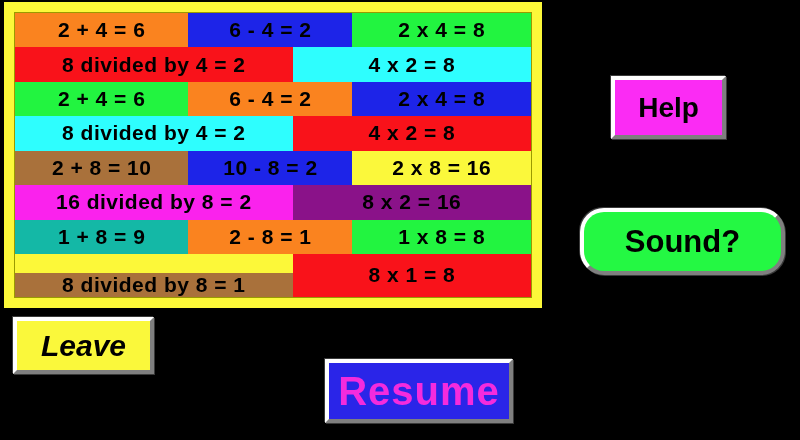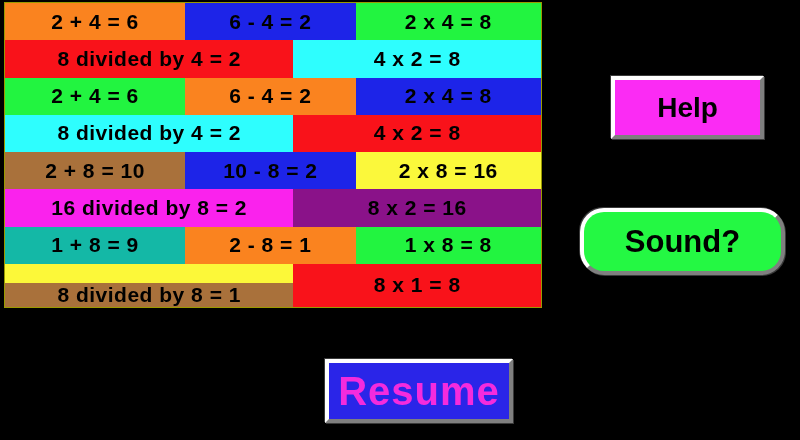--- a/index.html
+++ b/index.html
@@ -11,21 +11,21 @@
     position: relative;
   }
   .stage { position: absolute; inset: 0; }
 
   
   .board {
     position: absolute;
     left: 4px; top: 2px;
     width: 538px; height: 306px;
     box-sizing: border-box;
-    padding: 0;
+    padding: 10px;
     background: #FCF839;
   }
   .rows {
     width: 100%; height: 100%;
     display: flex; flex-direction: column;
     border: 1px solid #9a9a00;
     box-sizing: border-box;
   }
   .row { flex: 1; display: flex; }
   .cell {
@@ -49,21 +49,21 @@
     box-sizing: border-box;
     font-family: "Liberation Sans", sans-serif;
     font-weight: bold;
     border-style: solid;
     border-width: 4px;
     border-color: #ffffff #7f7f7f #7f7f7f #ffffff;
     box-shadow: 1px 1px 0 #3a3a3a, -1px -1px 0 #3a3a3a;
     cursor: pointer;
     padding: 0;
   }
-  .btn-help   { left: 611px; top: 76px;  width: 153px; height: 63px; font-size: 28px; }
+  .btn-help   { left: 611px; top: 76px;  width: 115px; height: 63px; font-size: 28px; }
   .btn-sound  { left: 580px; top: 208px; width: 205px; height: 67px; font-size: 31px; border-radius: 24px; }
   .btn-leave  { left: 13px;  top: 317px; width: 141px; height: 57px; font-size: 30px; font-style: italic; }
   .btn-resume { left: 325px; top: 359px; width: 188px; height: 64px; font-size: 40px; letter-spacing: 1px; }
 </style>
 </head>
 <body>
 
 <div class="stage">
 
   <div class="board">
@@ -113,16 +113,17 @@
         <div class="cell c22" style="background: rgb(249, 18, 26);">8 x 1 = 8</div>
       </div>
 
     </div>
   </div>
 
   <button class="btn btn-help" style="background: rgb(251, 43, 244); color: rgb(0, 0, 0);">Help</button>
 
   <button class="btn btn-sound" style="background: rgb(36, 248, 67); color: rgb(0, 0, 0);">Sound?</button>
 
+  <button class="btn btn-leave" style="background: rgb(250, 248, 59); color: rgb(0, 0, 0);">Leave</button>
 
   <button class="btn btn-resume" style="background: rgb(42, 37, 232); color: rgb(244, 43, 221);">Resume</button>
 
 </div>
 
 </body></html>

